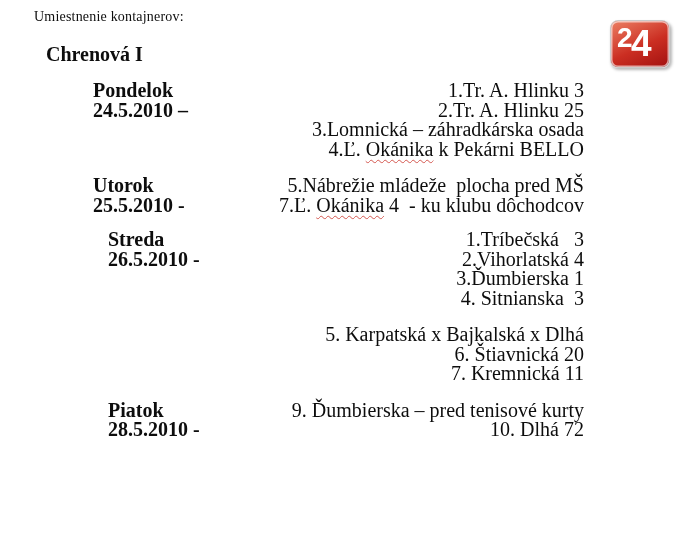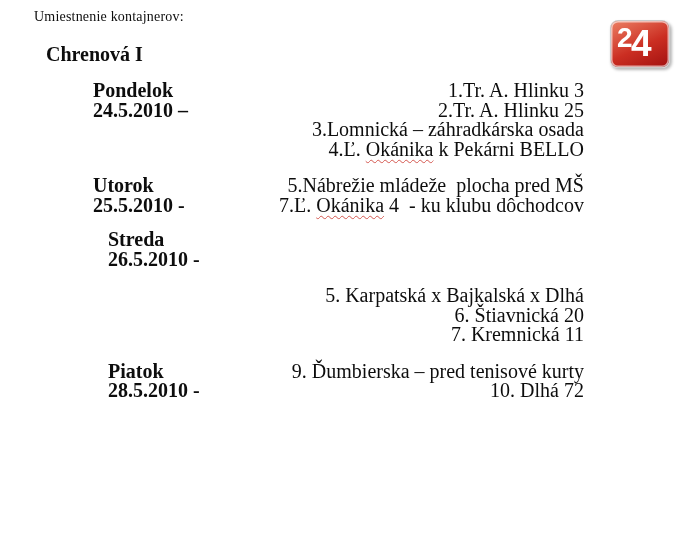--- a/index.html
+++ b/index.html
@@ -103,20 +103,26 @@
           <div class="day-label">Utorok 25.5.2010 -</div>
           <div class="day-items">
             <div class="item-line"><span> 5.Nábrežie mládeže  plocha pred MŠ</span></div>
             <div class="item-line"><span>7.Ľ. </span><span class="misspelled" style="text-decoration-color: rgb(212, 87, 79);">Okánika</span><span> 4  - ku klubu dôchodcov</span></div>
           </div>
         </div>
       </section>
       <section class="section sec-1">
         <div class="day-row">
           <div class="day-label">Streda    26.5.2010 -</div>
+          <div class="day-items">
+            <div class="item-line"><span> 1.Tríbečská   3</span></div>
+            <div class="item-line"><span>2.Vihorlatská 4</span></div>
+            <div class="item-line"><span>3.Ďumbierska 1</span></div>
+            <div class="item-line"><span>4. Sitnianska  3</span></div>
+          </div>
         </div>
         <div class="day-row">
           <div class="day-items">
             <div class="item-line"><span>5. Karpatská x Bajkalská x Dlhá</span></div>
             <div class="item-line"><span>6. Štiavnická 20</span></div>
             <div class="item-line"><span>7. Kremnická 11</span></div>
           </div>
         </div>
         <div class="day-row">
           <div class="day-label">Piatok   28.5.2010 -</div>

